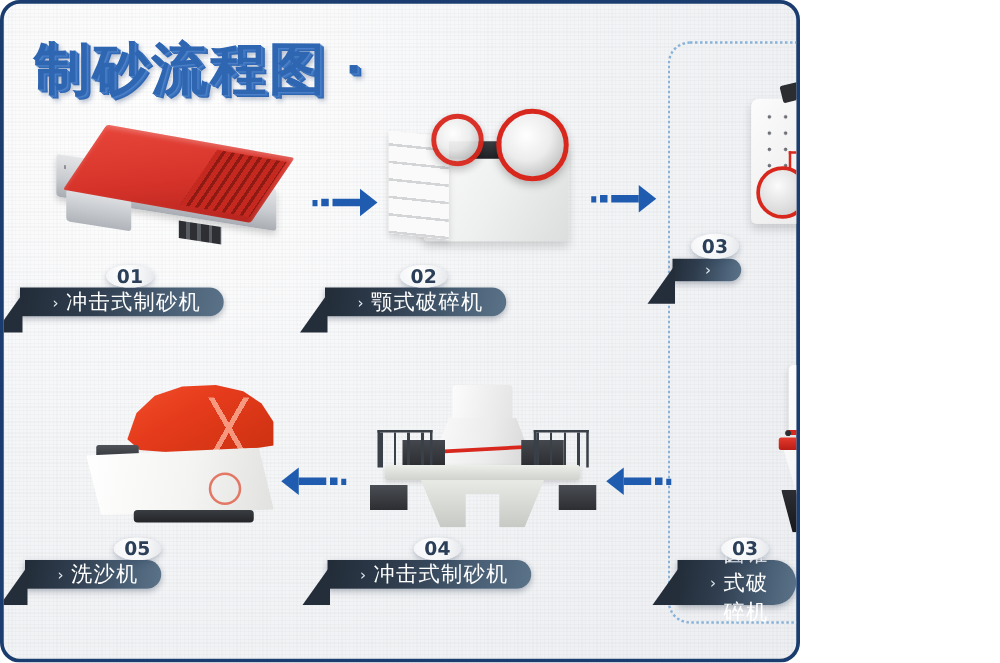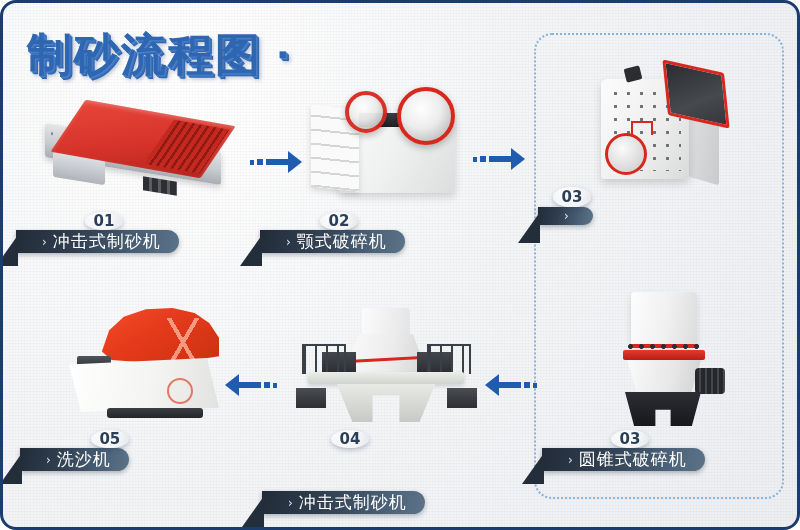--- a/index.html
+++ b/index.html
@@ -3,21 +3,21 @@
 <meta charset="utf-8">
 <style>
   * { box-sizing: border-box; margin: 0; padding: 0; }
   html, body {
     width: 800px; height: 530px;
     font-family: "Liberation Sans", "DejaVu Sans", sans-serif;
     overflow: hidden;
   }
   #root {
     position: relative;
-    width: 800px; height: 530px;
+    width: 640px; height: 530px;
     background:
       radial-gradient(circle at 22% 18%, #ffffff 0%, #f4f5f7 45%, #eceef1 100%);
     border: 3px solid #1b3c6e;
     border-radius: 16px;
     overflow: hidden;
   }
   
   #root::before {
     content: "";
     position: absolute; inset: 0;
@@ -516,21 +516,21 @@
   </div>
 
   <div class="step" style="left:552px; top:427px;">
     <span class="step-num">03</span>
     <span class="pill">
       <span class="chev">›</span>
       <span>圆锥式破碎机</span>
     </span>
   </div>
 
-  <div class="step" style="left:272px; top:427px;gap:43px;">
+  <div class="step" style="left:272px; top:427px;">
     <span class="step-num">04</span>
     <span class="pill">
       <span class="chev">›</span>
       <span>冲击式制砂机</span>
     </span>
   </div>
 
   <div class="step" style="left:30px; top:427px;align-items:flex-end;">
     <span class="step-num">05</span>
     <span class="pill">

